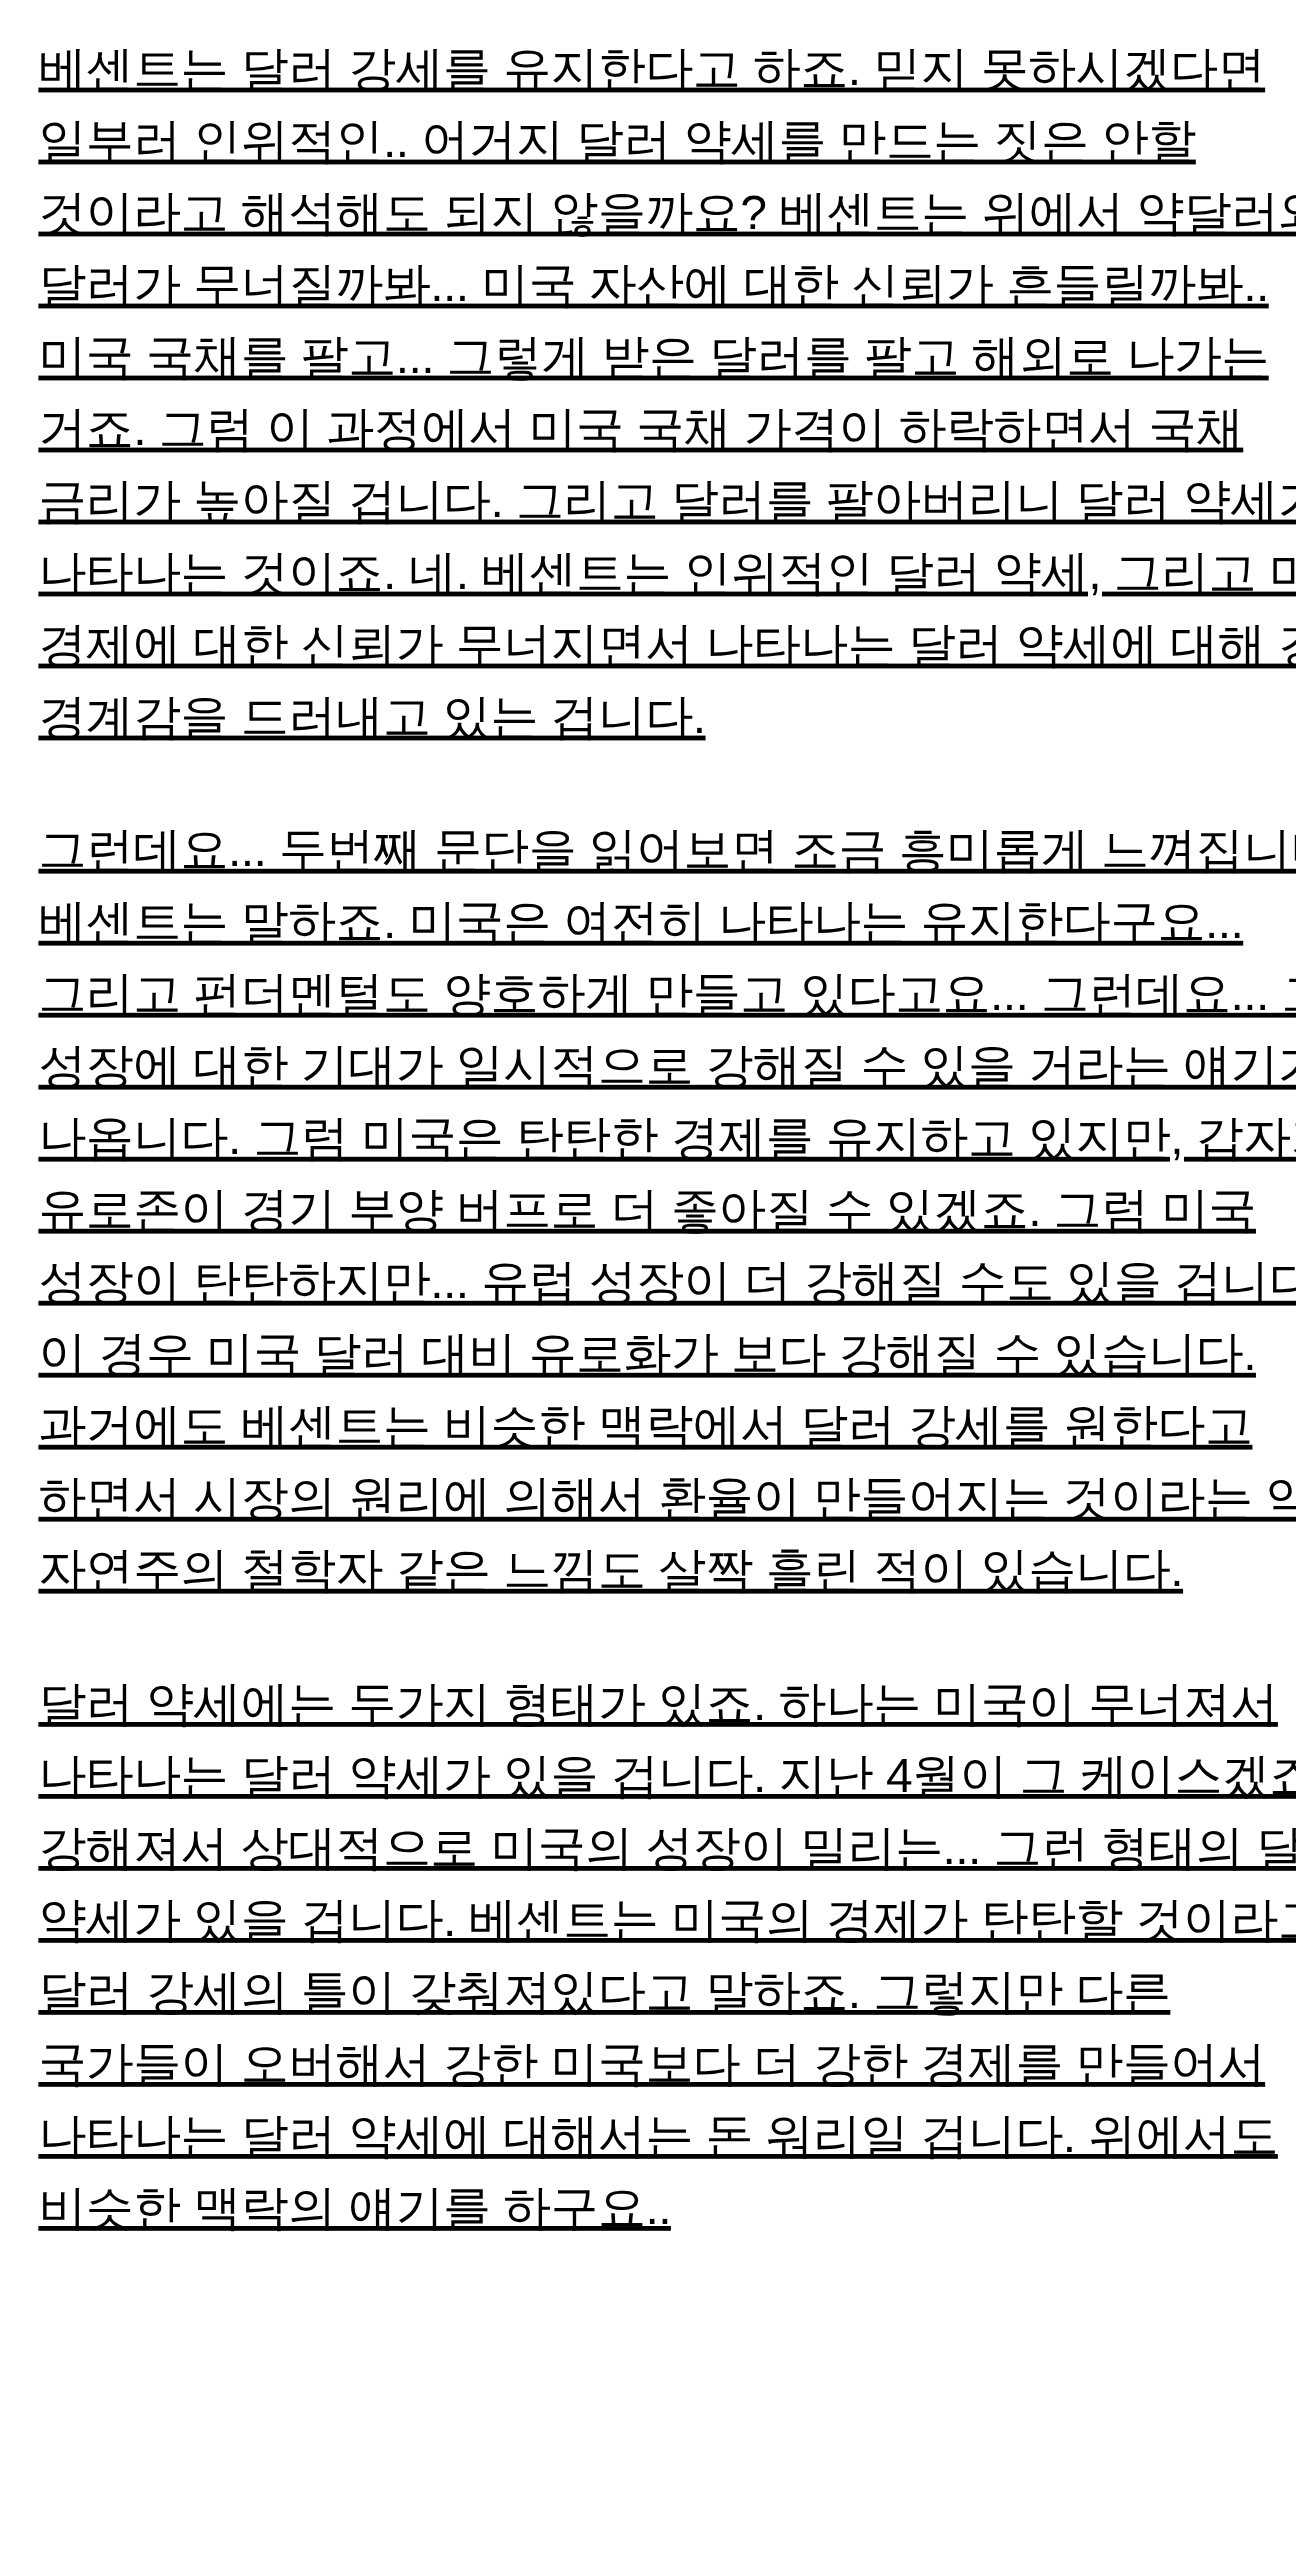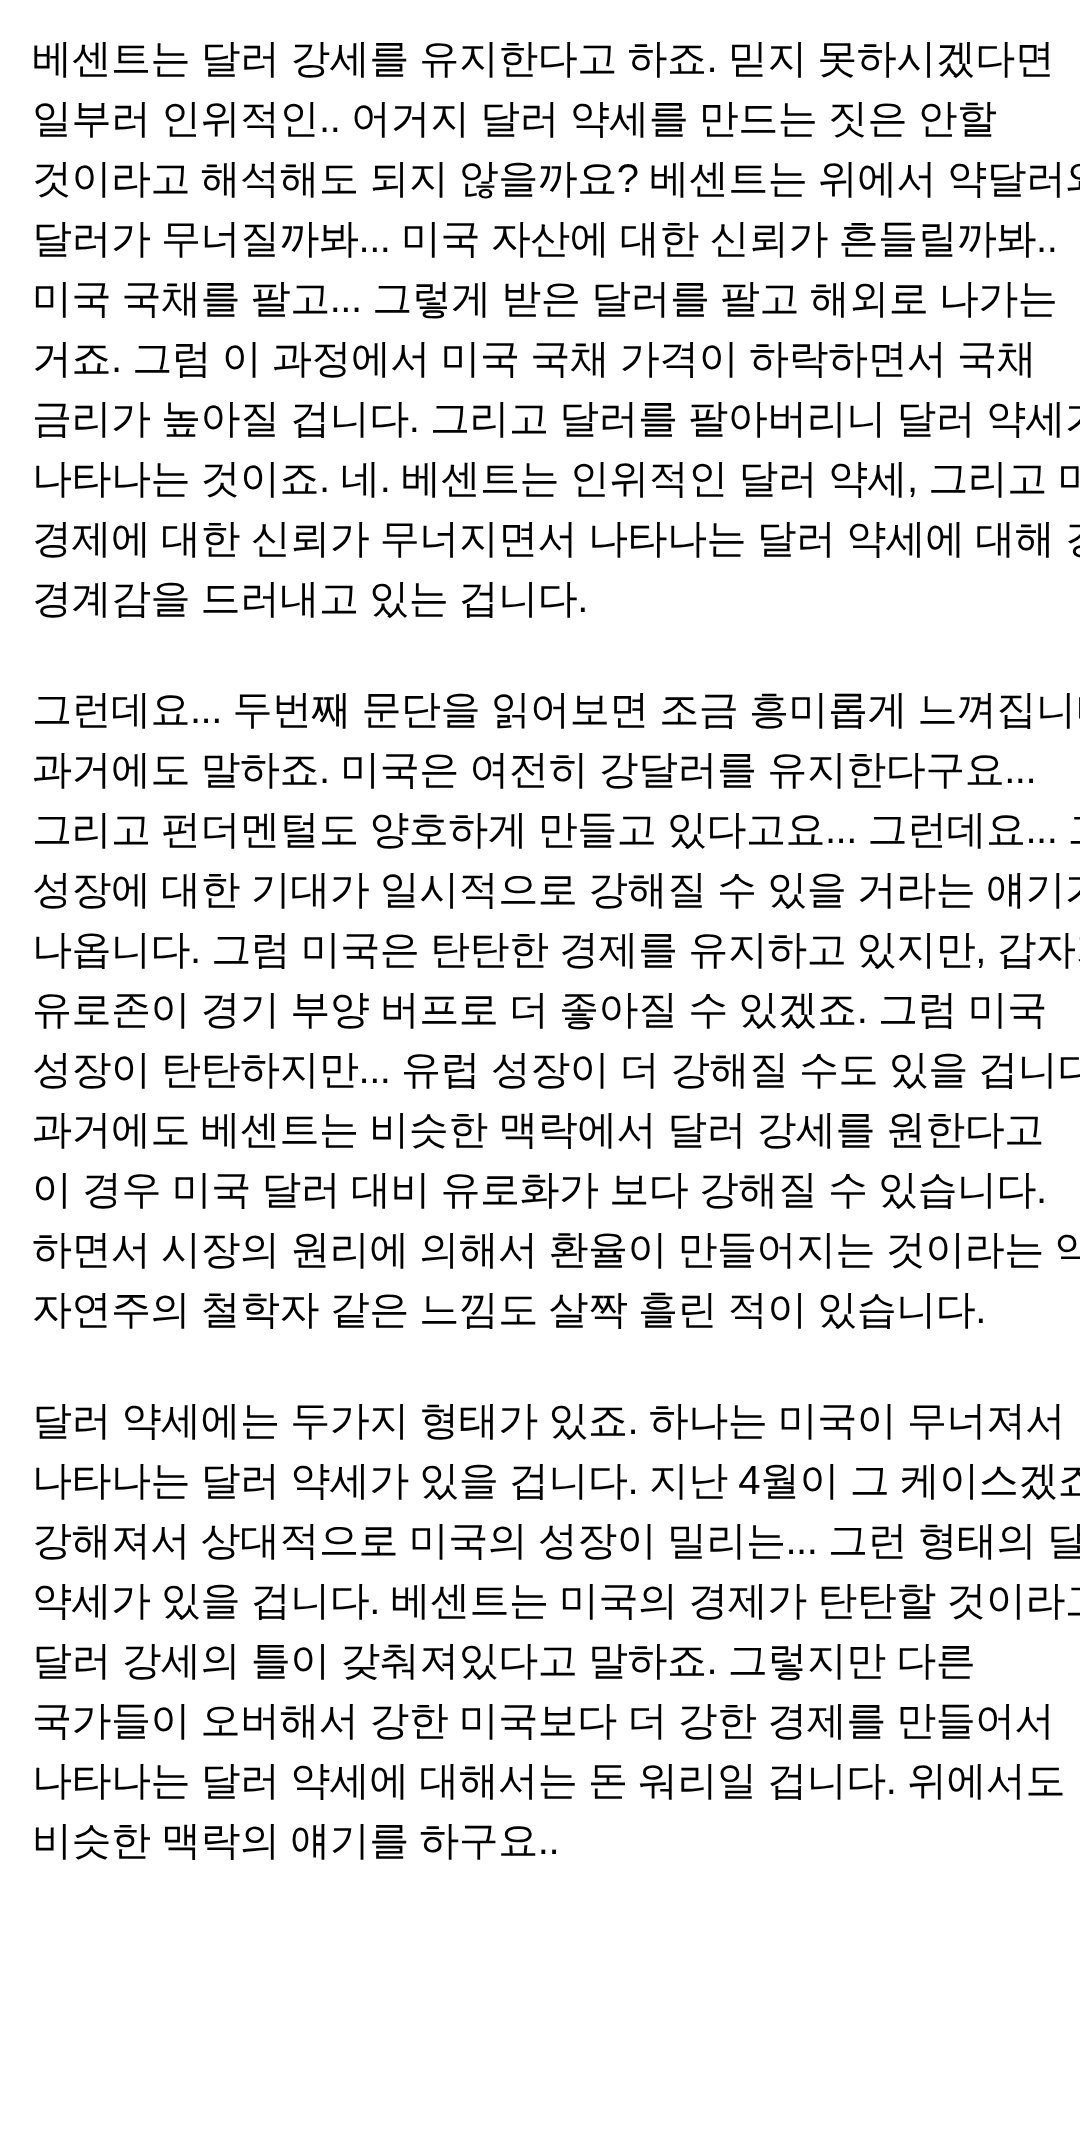--- a/index.html
+++ b/index.html
@@ -11,20 +11,21 @@
       overflow: hidden;
     }
     .page {
       box-sizing: border-box;
       width: 1069px;
       height: 2142px;
       padding: 28px 17px 28px 32px;
       background: #ffffff;
       font-family: "Liberation Sans", "DejaVu Sans", sans-serif;
       color: #000000;
+      text-decoration: underline;
     }
     .paragraph {
       margin: 0 0 51px 0;
     }
     .paragraph:last-child {
       margin-bottom: 0;
     }
     .text-line {
       font-size: 40px;
       line-height: 60px;
@@ -46,28 +47,28 @@
         <div class="text-line">달러가 무너질까봐... 미국 자산에 대한 신뢰가 흔들릴까봐..</div>
         <div class="text-line">미국 국채를 팔고... 그렇게 받은 달러를 팔고 해외로 나가는</div>
         <div class="text-line">거죠. 그럼 이 과정에서 미국 국채 가격이 하락하면서 국채</div>
         <div class="text-line">금리가 높아질 겁니다. 그리고 달러를 팔아버리니 달러 약세가</div>
         <div class="text-line">나타나는 것이죠. 네. 베센트는 인위적인 달러 약세, 그리고 미국</div>
         <div class="text-line">경제에 대한 신뢰가 무너지면서 나타나는 달러 약세에 대해 강한</div>
         <div class="text-line">경계감을 드러내고 있는 겁니다.</div>
       </div>
       <div class="paragraph">
         <div class="text-line">그런데요... 두번째 문단을 읽어보면 조금 흥미롭게 느껴집니다.</div>
-        <div class="text-line">과거에도 말하죠. 미국은 여전히 강달러를 유지한다구요...</div>
+        <div class="text-line">베센트는 말하죠. 미국은 여전히 나타나는 유지한다구요...</div>
         <div class="text-line">그리고 펀더멘털도 양호하게 만들고 있다고요... 그런데요... 그</div>
         <div class="text-line">성장에 대한 기대가 일시적으로 강해질 수 있을 거라는 얘기가</div>
         <div class="text-line">나옵니다. 그럼 미국은 탄탄한 경제를 유지하고 있지만, 갑자기</div>
         <div class="text-line">유로존이 경기 부양 버프로 더 좋아질 수 있겠죠. 그럼 미국</div>
         <div class="text-line">성장이 탄탄하지만... 유럽 성장이 더 강해질 수도 있을 겁니다.</div>
+        <div class="text-line">이 경우 미국 달러 대비 유로화가 보다 강해질 수 있습니다.</div>
         <div class="text-line">과거에도 베센트는 비슷한 맥락에서 달러 강세를 원한다고</div>
-        <div class="text-line">이 경우 미국 달러 대비 유로화가 보다 강해질 수 있습니다.</div>
         <div class="text-line">하면서 시장의 원리에 의해서 환율이 만들어지는 것이라는 약간</div>
         <div class="text-line">자연주의 철학자 같은 느낌도 살짝 흘린 적이 있습니다.</div>
       </div>
       <div class="paragraph">
         <div class="text-line">달러 약세에는 두가지 형태가 있죠. 하나는 미국이 무너져서</div>
         <div class="text-line">나타나는 달러 약세가 있을 겁니다. 지난 4월이 그 케이스겠죠.</div>
         <div class="text-line">강해져서 상대적으로 미국의 성장이 밀리는... 그런 형태의 달러</div>
         <div class="text-line">약세가 있을 겁니다. 베센트는 미국의 경제가 탄탄할 것이라고...</div>
         <div class="text-line">달러 강세의 틀이 갖춰져있다고 말하죠. 그렇지만 다른</div>
         <div class="text-line">국가들이 오버해서 강한 미국보다 더 강한 경제를 만들어서</div>

